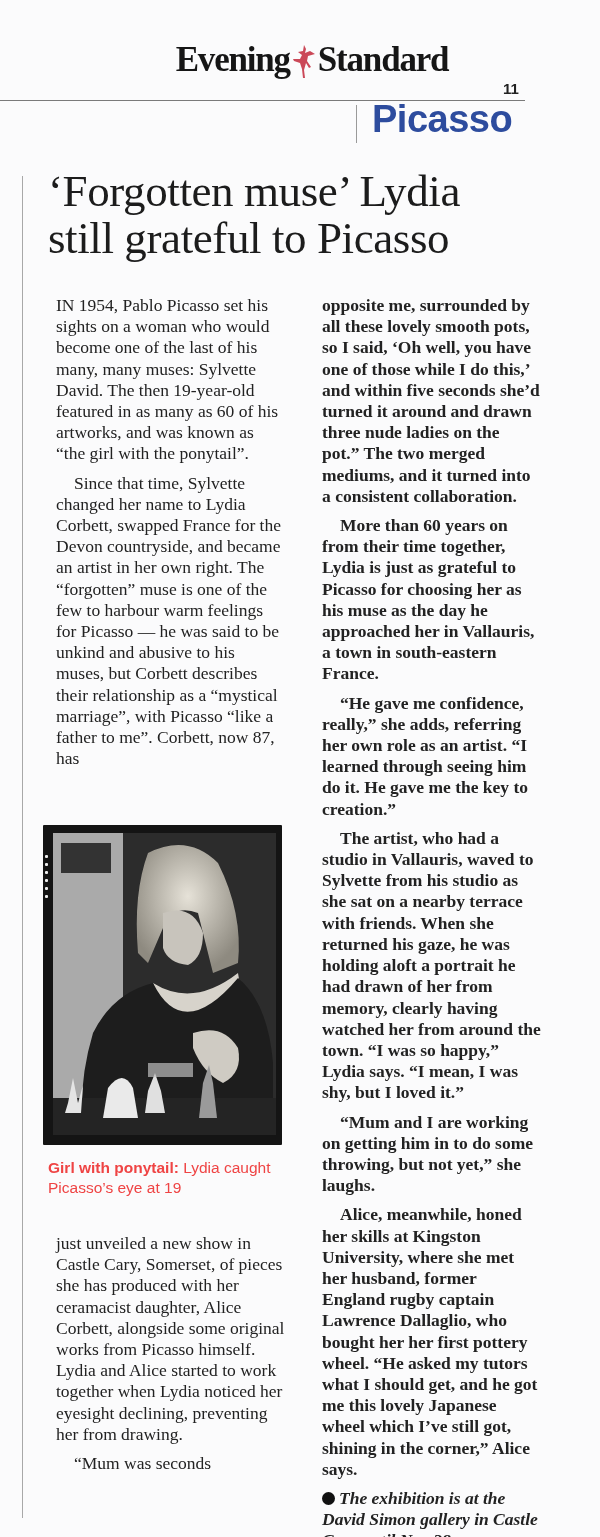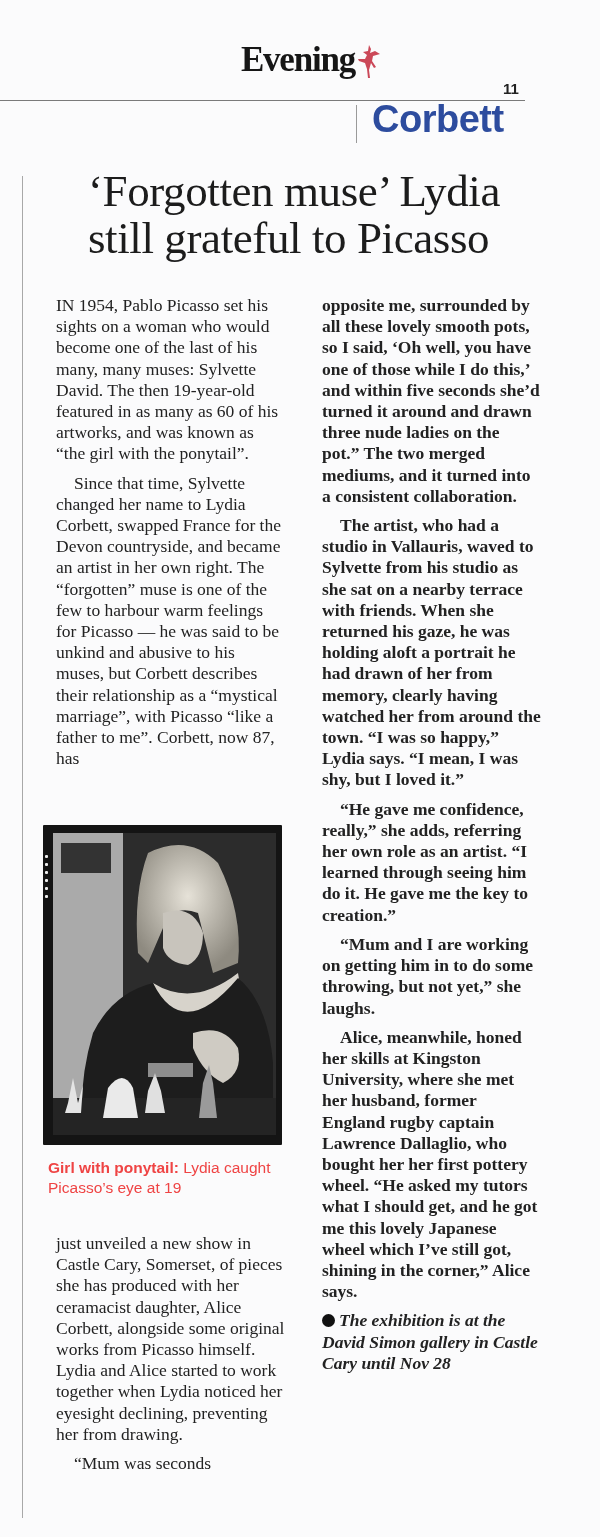--- a/index.html
+++ b/index.html
@@ -11,21 +11,21 @@
   .masthead .logo-fig { display: inline-block; width: 26px; height: 38px; margin: 0 1px; position: relative; top: 2px; }
 
   .top-rule { position: absolute; top: 100px; left: 0; width: 525px; height: 1px; background: #7a7a7a; }
   .page-num { position: absolute; top: 80px; left: 496px; width: 30px; text-align: center; font-family: "Liberation Sans", sans-serif; font-weight: 700; font-size: 15px; color: #222; }
 
   .section-sep { position: absolute; top: 105px; left: 356px; width: 1px; height: 38px; background: #9a9a9a; }
   .section-label { position: absolute; top: 98px; left: 372px; font-family: "Liberation Sans", sans-serif; font-weight: 700; font-size: 38px; color: #2d4c9e; letter-spacing: -0.5px; }
 
   .left-rule { position: absolute; left: 22px; top: 176px; width: 1px; height: 1342px; background: #a8a8a8; }
 
-  .headline { position: absolute; top: 168px; left: 48px; width: 490px; font-family: "Liberation Serif", serif; font-weight: 400; font-size: 45px; line-height: 47px; color: #1c1c1c; letter-spacing: -0.4px; margin-left: 40px; }
+  .headline { position: absolute; top: 168px; left: 48px; width: 490px; font-family: "Liberation Serif", serif; font-weight: 400; font-size: 45px; line-height: 47px; color: #1c1c1c; letter-spacing: -0.4px; }
 
   .col { position: absolute; font-family: "Liberation Serif", serif; font-size: 17.5px; line-height: 21.2px; color: #222; }
   .col p { margin: 8px; }
   .col p.indent { text-indent: 18px; }
   .col-left-a { top: 287px; left: 48px; width: 245px; }
   .col-left-b { top: 1225px; left: 48px; width: 245px; }
   .col-right { top: 287px; left: 314px; width: 235px; font-weight: bold; }
 
   .photo { position: absolute; left: 43px; top: 825px; width: 239px; height: 320px; background: #141414; overflow: hidden; border-radius: 1px; }
   .photo .frame { position: absolute; left: 10px; top: 8px; right: 6px; bottom: 10px; background: linear-gradient(90deg, #b9b9b9 0%, #a2a2a2 25%, #3a3a3a 33%, #2a2a2a 100%); overflow: hidden; }
@@ -42,27 +42,28 @@
 <body>
 
 <div class="masthead">
   <span class="mh-text">
     <span>Evening</span>
     <svg class="logo-fig" viewBox="0 0 26 38">
       <g fill="#c2283b">
         <path d="M13 2 L15 6 L14 10 L19 8 L24 11 L17 13 L16 18 L20 24 L18 25 L15 20 L13 27 L14 35 L12 35 L11 26 L9 20 L3 18 L2 16 L9 16 L11 12 L7 9 L12 8 Z" opacity="0.85"></path>
       </g>
     </svg>
+    <span>Standard</span>
   </span>
 </div>
 
 <div class="page-num">11</div>
 <div class="top-rule"></div>
 <div class="section-sep"></div>
-<div class="section-label">Corbett</div>
+<div class="section-label">Picasso</div>
 
 <div class="left-rule"></div>
 
 <h1 class="headline">
   <span>‘Forgotten muse’ Lydia</span><br>
   <span>still grateful to Picasso</span>
 </h1>
 
 <div class="col col-left-a">
   <p>IN 1954, Pablo Picasso set his sights on a woman who would become one of the last of his many, many muses: Sylvette David. The then 19-year-old featured in as many as 60 of his artworks, and was known as “the girl with the ponytail”.</p>
@@ -115,18 +116,19 @@
   <b>Girl with ponytail:</b><span> Lydia caught Picasso’s eye at 19</span>
 </div>
 
 <div class="col col-left-b">
   <p>just unveiled a new show in Castle Cary, Somerset, of pieces she has produced with her ceramacist daughter, Alice Corbett, alongside some original works from Picasso himself. Lydia and Alice started to work together when Lydia noticed her eyesight declining, preventing her from drawing.</p>
   <p class="indent">“Mum was seconds</p>
 </div>
 
 <div class="col col-right">
   <p>opposite me, surrounded by all these lovely smooth pots, so I said, ‘Oh well, you have one of those while I do this,’ and within five seconds she’d turned it around and drawn three nude ladies on the pot.” The two merged mediums, and it turned into a consistent collaboration.</p>
+  <p class="indent">More than 60 years on from their time together, Lydia is just as grateful to Picasso for choosing her as his muse as the day he approached her in Vallauris, a town in south-eastern France.</p>
+  <p class="indent">“He gave me confidence, really,” she adds, referring her own role as an artist. “I learned through seeing him do it. He gave me the key to creation.”</p>
   <p class="indent">The artist, who had a studio in Vallauris, waved to Sylvette from his studio as she sat on a nearby terrace with friends. When she returned his gaze, he was holding aloft a portrait he had drawn of her from memory, clearly having watched her from around the town. “I was so happy,” Lydia says. “I mean, I was shy, but I loved it.”</p>
-  <p class="indent">“He gave me confidence, really,” she adds, referring her own role as an artist. “I learned through seeing him do it. He gave me the key to creation.”</p>
   <p class="indent">“Mum and I are working on getting him in to do some throwing, but not yet,” she laughs.</p>
   <p class="indent">Alice, meanwhile, honed her skills at Kingston University, where she met her husband, former England rugby captain Lawrence Dallaglio, who bought her her first pottery wheel. “He asked my tutors what I should get, and he got me this lovely Japanese wheel which I’ve still got, shining in the corner,” Alice says.</p>
   <p class="endnote"><span class="bullet"></span><span>The exhibition is at the David Simon gallery in Castle Cary until Nov 28</span></p>
 </div>
 
 </body></html>

